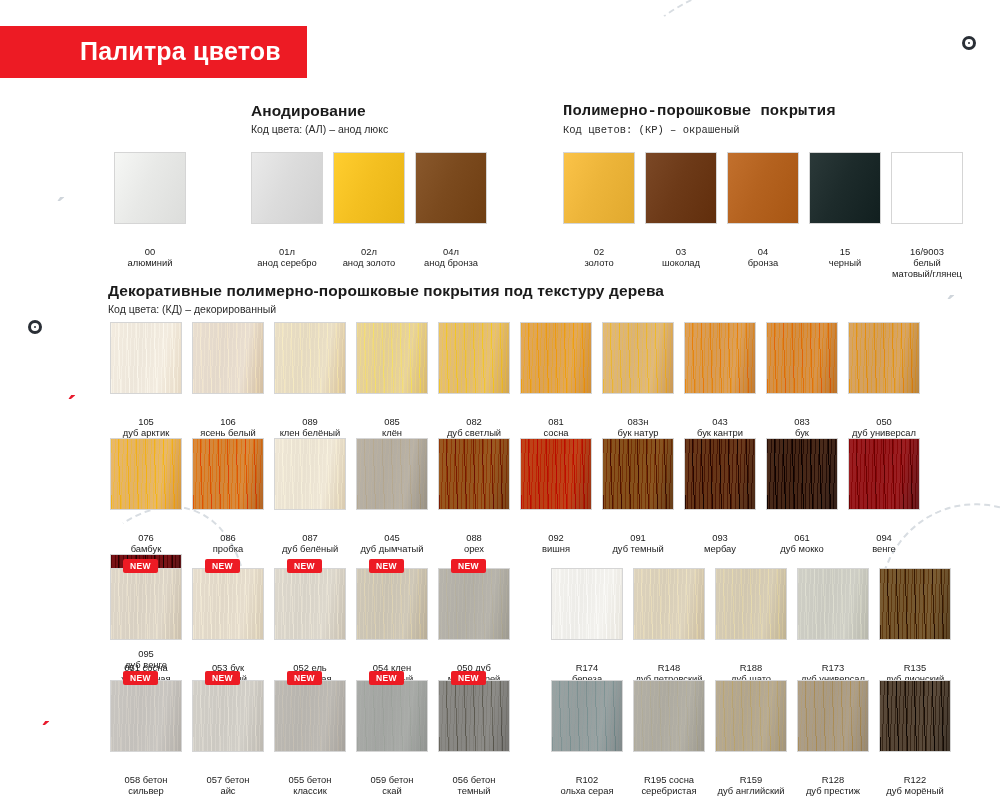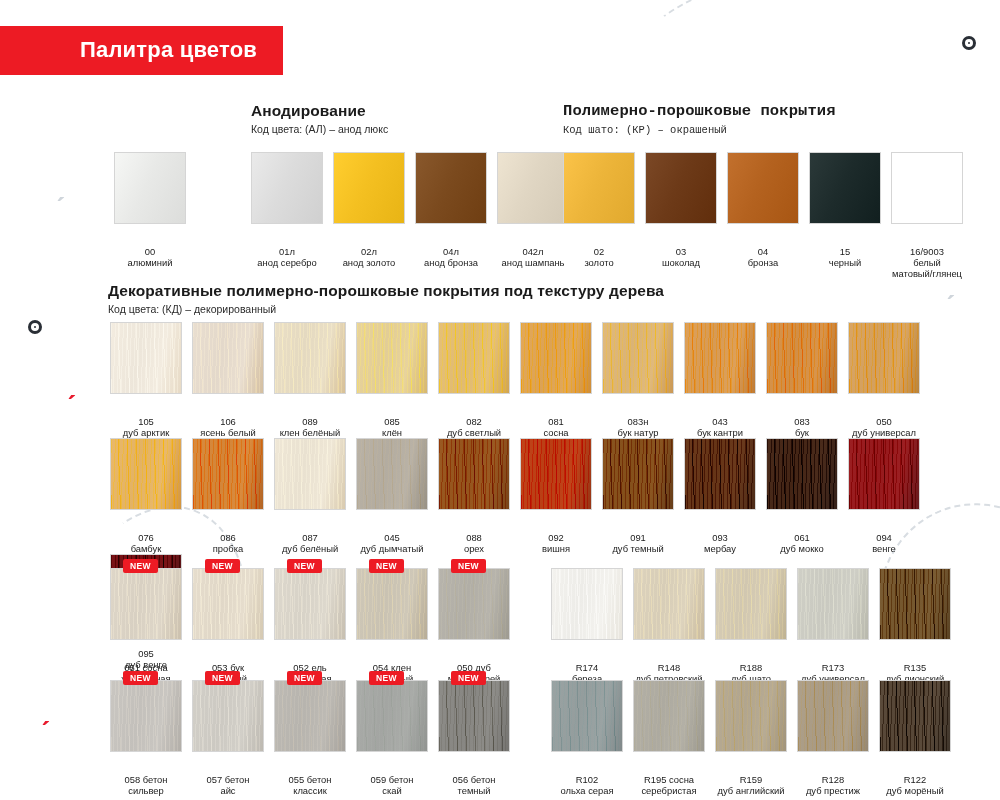--- a/index.html
+++ b/index.html
@@ -47,21 +47,21 @@
     line-height: 1;
   }
   .comma-red { color: #e8192c; }
 
   
   .title-badge {
     position: absolute;
     left: 0; top: 26px;
     background: #ed1b24;
     color: #ffffff;
-    font-size: 22px;
+    font-size: 25px;
     font-weight: 700;
     padding: 11px 26px 12px 80px;
     letter-spacing: .2px;
   }
 
   
   .sec-title {
     font-size: 15.5px;
     font-weight: 700;
     color: #1b1b1b;
@@ -155,31 +155,26 @@
         <div class="cell cellwrap">
           <div class="chip" style="background: linear-gradient(115deg, rgb(255, 206, 47), rgb(244, 192, 33) 45%, rgb(232, 180, 21));"></div>
           <div class="cap">02л
 анод золото</div>
         </div>
         <div class="cell cellwrap">
           <div class="chip" style="background: linear-gradient(115deg, rgb(137, 88, 44), rgb(123, 74, 30) 45%, rgb(111, 62, 18));"></div>
           <div class="cap">04л
 анод бронза</div>
         </div>
-        <div class="cell cellwrap">
-          <div class="chip" style="background: linear-gradient(115deg, rgb(238, 228, 209), rgb(224, 214, 195) 45%, rgb(212, 202, 183));"></div>
-          <div class="cap">042л
-анод шампань</div>
-        </div>
       </div>
   </div>
 
   <div class="blk" style="left:563px; top:103px;font-family:Liberation Mono, monospace;">
     <div class="sec-title">Полимерно-порошковые покрытия</div>
-    <div class="sec-sub">Код шато: (КР) – окрашеный</div>
+    <div class="sec-sub">Код цветов: (КР) – окрашеный</div>
   </div>
   <div class="blk" style="left:563px; top:152px;">
     <div class="grid" id="grid-powder">
         <div class="cell cellwrap">
           <div class="chip" style="background: linear-gradient(115deg, rgb(251, 195, 72), rgb(237, 181, 58) 45%, rgb(225, 169, 46));"></div>
           <div class="cap">02
 золото</div>
         </div>
         <div class="cell cellwrap">
           <div class="chip" style="background: linear-gradient(115deg, rgb(123, 72, 38), rgb(109, 58, 24) 45%, rgb(97, 46, 12));"></div>

